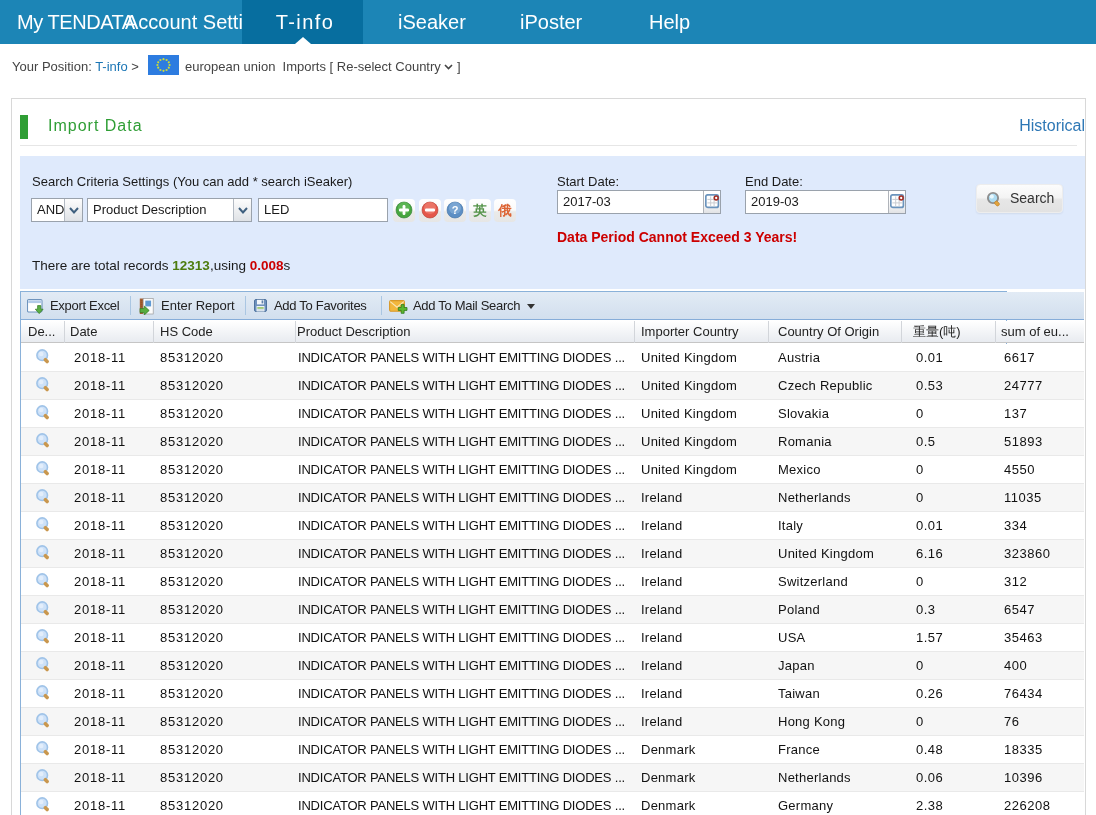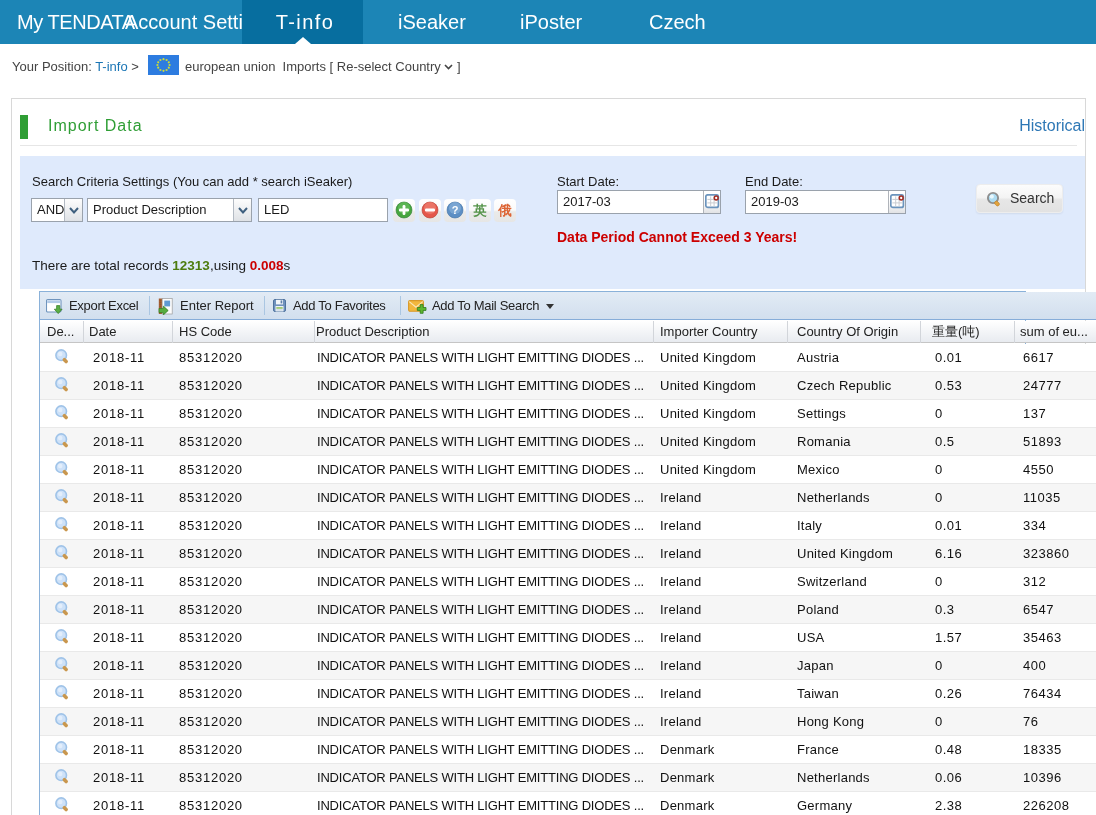--- a/index.html
+++ b/index.html
@@ -35,21 +35,21 @@
 .trig svg { position:absolute; left:4px; top:8px; }
 .ibtn { position:absolute; top:199px; width:22px; height:23px; border-radius:4px; background:linear-gradient(180deg,#ffffff 0%,#fafafa 48%,#eaeae9 56%,#e6e6e5 100%); text-align:center; }
 .ibtn svg { margin-top:2px; }
 .red { color:#c00; font-weight:bold; font-size:14px; letter-spacing:0.35px; }
 #srchbtn { position:absolute; left:976px; top:184px; width:87px; height:29px; border-radius:4px; background:linear-gradient(180deg,#fcfcfc 0%,#f4f4f4 46%,#e7e7e7 54%,#e2e2e2 100%); border:1px solid #ededed; box-shadow:0 1px 2px rgba(0,0,0,0.07); }
 #srchbtn span { position:absolute; left:33px; top:5px; font-size:14px; color:#333; }
 #srchbtn svg { position:absolute; left:9px; top:6px; }
 .cal { position:absolute; top:0; width:17px; height:22px; background:linear-gradient(#ffffff 40%,#e2e3e5); border-left:1px solid #b0b4ba; }
 
 
-#grid { position:absolute; left:20px; top:291px; width:987px; height:524px; border:1px solid #8ab1d9; border-bottom:none; background:#fff;margin-left:19px; }
+#grid { position:absolute; left:20px; top:291px; width:987px; height:524px; border:1px solid #8ab1d9; border-bottom:none; background:#fff; }
 #toolbar { position:absolute; left:0; top:0; width:1063px; height:28px; background:linear-gradient(#e2ebf5,#d2dfee); border-bottom:1px solid #86add9; }
 #toolbar .tbt { position:absolute; top:0; height:28px; line-height:28px; color:#222; white-space:nowrap; }
 #toolbar .sep { position:absolute; top:4px; width:1px; height:19px; background:#aac6e2; }
 #toolbar svg.tico { position:absolute; top:6px; }
 #thead { position:absolute; left:0; top:29px; width:1063px; height:22px; background:linear-gradient(#ffffff,#e8ebf0); border-bottom:1px solid #c5c5c5; }
 #thead .hc { position:absolute; top:0; height:22px; line-height:22px; color:#222; white-space:nowrap; }
 #thead .hd { position:absolute; top:0; width:1px; height:22px; background:#d2d5da; }
 #rows { position:absolute; left:0; top:52px; width:1063px; }
 .row { position:relative; width:1063px; height:28px; border-bottom:1px solid #e9e9e9; background:#fff; }
 .row.alt { background:#f6f6f6; }
@@ -63,21 +63,21 @@
 <div id="page">
 
   <div id="nav">
     <span class="item" style="left:17px; letter-spacing:-0.45px;">My TENDATA</span>
     <span class="item" style="left:125px;">Account Settings</span>
     <div id="tab">
         <span class="item" style="letter-spacing:1.4px; padding-left:5px;">T-info</span>
       </div>
     <span class="item" style="left:398px;">iSeaker</span>
     <span class="item" style="left:520px;">iPoster</span>
-    <span class="item" style="left:649px;">Czech</span>
+    <span class="item" style="left:649px;">Help</span>
     <div id="notch"></div>
   </div>
 
   <div id="crumb">
     <span class="t" style="left:12px;">Your Position: <a href="#">T-info</a> &gt;</span>
     <svg id="euflag" viewBox="0 0 31 20">
       <rect width="31" height="20" fill="#2d7ce0"></rect>
       <g fill="#cddc39">
         <circle cx="15.5" cy="4.2" r="1.1"></circle>
           <circle cx="18.6" cy="5.0" r="1.1"></circle>
@@ -260,21 +260,21 @@
 <div class="row">
           <svg width="16" height="16" viewBox="0 0 16 16">
             <circle cx="6.2" cy="6.2" r="5.3" fill="#cde1f8" stroke="#9fc3e8" stroke-width="1.6"></circle>
             <circle cx="5.2" cy="5" r="2.3" fill="#e3eefb"></circle>
             <rect x="9.4" y="8.2" width="6" height="3.6" rx="1.7" transform="rotate(45 9.4 8.2)" fill="#c9974e"></rect>
           </svg>
           <span class="c1">2018-11</span>
           <span class="c2">85312020</span>
           <span class="c3">INDICATOR PANELS WITH LIGHT EMITTING DIODES ...</span>
           <span class="c4">United Kingdom</span>
-          <span class="c5">Settings</span>
+          <span class="c5">Slovakia</span>
           <span class="c6">0</span>
           <span class="c7">137</span>
         </div>
 <div class="row alt">
           <svg width="16" height="16" viewBox="0 0 16 16">
             <circle cx="6.2" cy="6.2" r="5.3" fill="#cde1f8" stroke="#9fc3e8" stroke-width="1.6"></circle>
             <circle cx="5.2" cy="5" r="2.3" fill="#e3eefb"></circle>
             <rect x="9.4" y="8.2" width="6" height="3.6" rx="1.7" transform="rotate(45 9.4 8.2)" fill="#c9974e"></rect>
           </svg>
           <span class="c1">2018-11</span>

